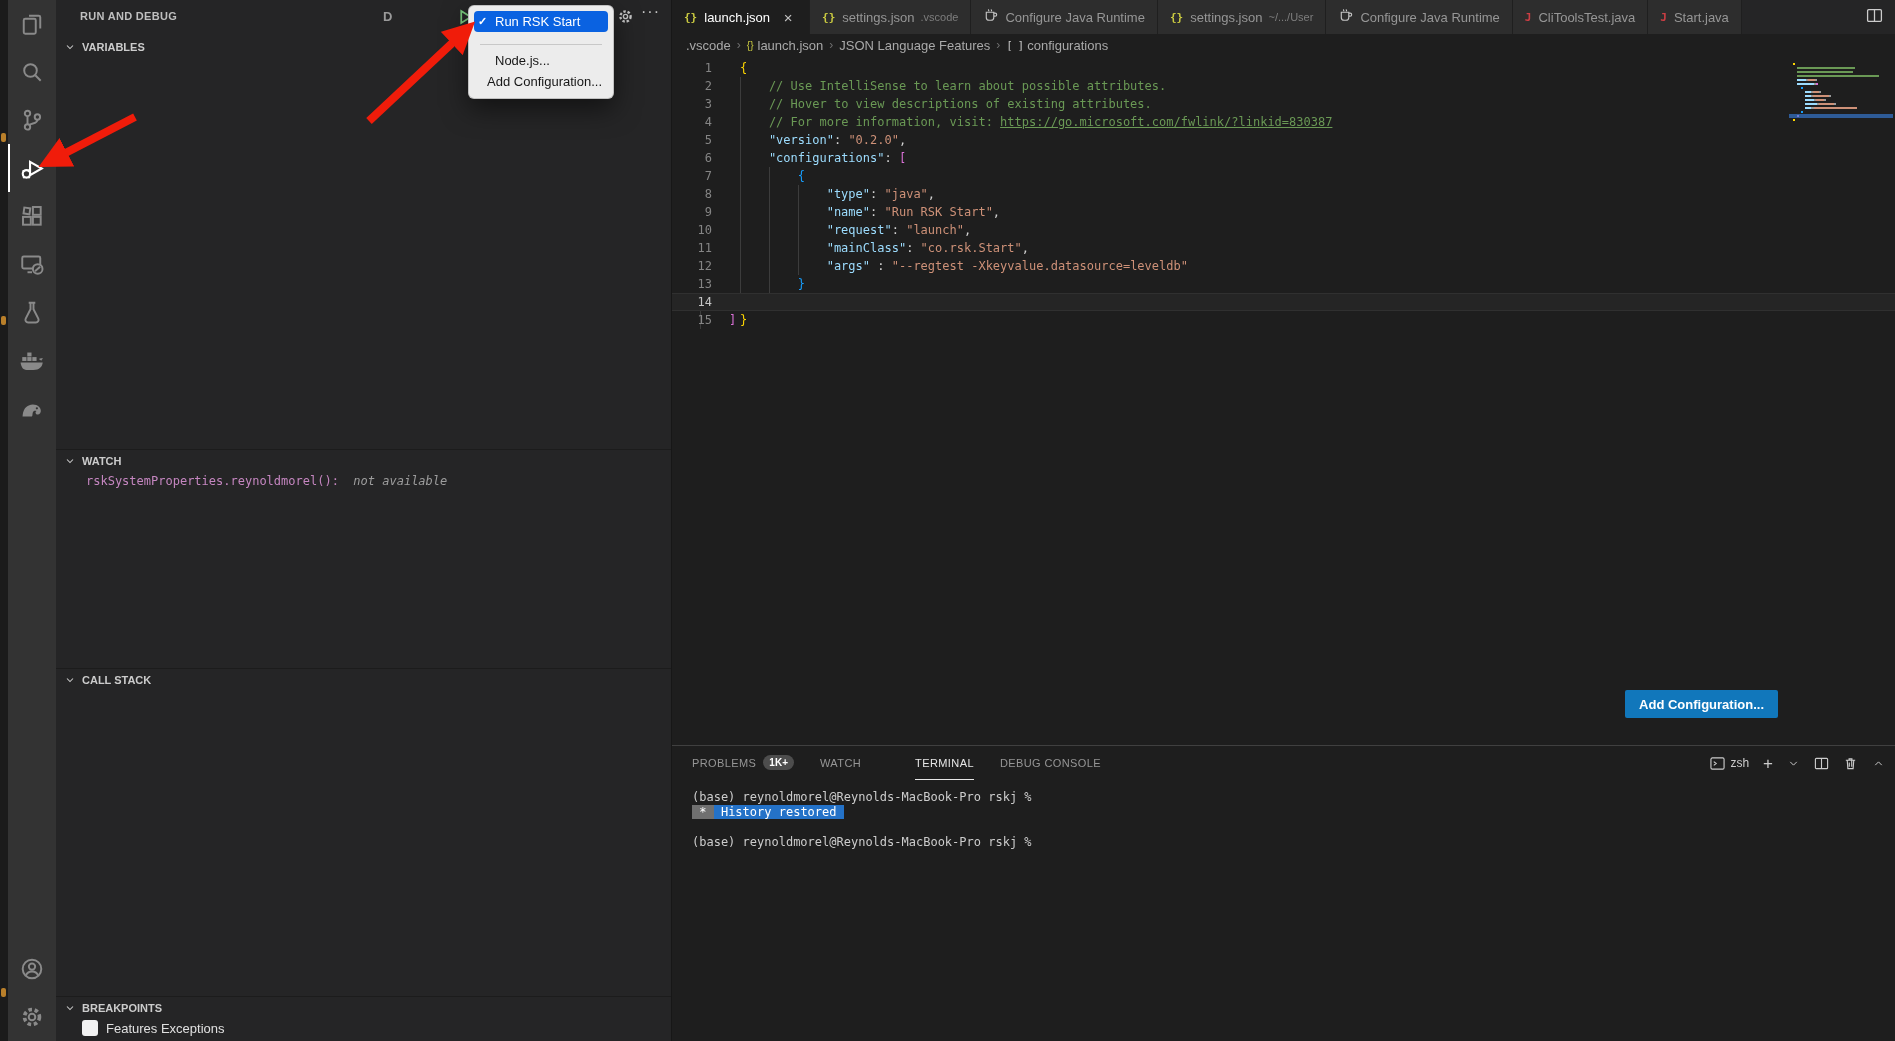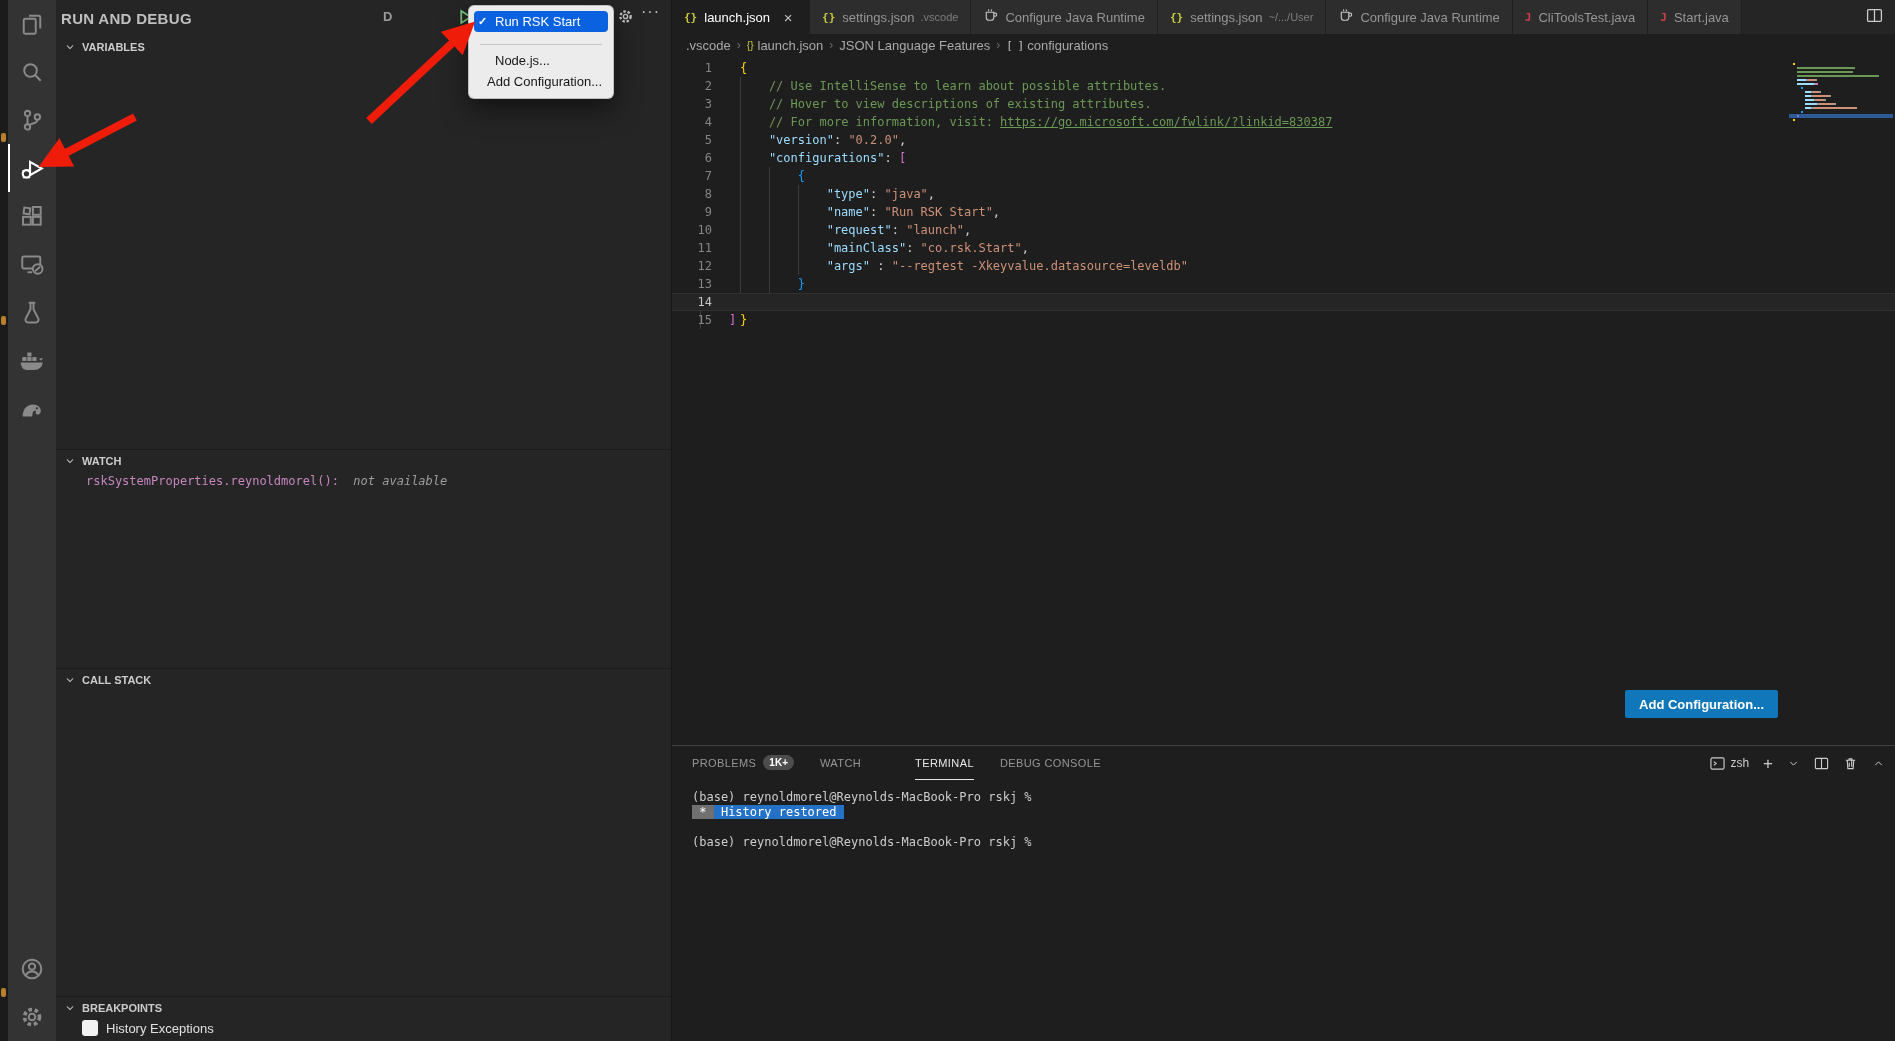--- a/index.html
+++ b/index.html
@@ -15,21 +15,21 @@
   .activity-bar { width:48px; background:#333333; display:flex; flex-direction:column; height:100%; }
   .ab-item { width:48px; height:48px; display:flex; align-items:center; justify-content:center; color:#8a8a8a; cursor:pointer; }
   .ab-item svg { stroke:#8a8a8a; fill:none; stroke-width:1.3; }
   .ab-item.active { box-shadow:inset 2px 0 0 #ffffff; }
   .ab-item.active svg { stroke:#ffffff; }
   .ab-spacer { flex:1; }
 
   
   .sidebar { width:616px; background:#252526; position:relative; height:100%; border-right:1px solid #171717; }
   .sidebar-header { position:absolute; top:0; left:0; right:0; height:34px; }
-  .sidebar-title { position:absolute; left:5px; top:10px; font-size:15px; font-weight:700; color:#bfbfbf; letter-spacing:.3px; }
+  .sidebar-title { position:absolute; left:24px; top:10px; font-size:11px; font-weight:700; color:#bfbfbf; letter-spacing:.3px; }
   .sb-overflow-text { position:absolute; left:327px; top:9px; color:#9a9a9a; font-size:13px; font-weight:700; }
   .sb-play { position:absolute; left:399px; top:7px; }
   .sb-gear { position:absolute; left:561px; top:8px; }
   .sb-dots { position:absolute; left:585px; top:3px; color:#c5c5c5; font-size:16px; letter-spacing:1px; cursor:pointer; }
   .section-header { position:absolute; left:0; right:0; height:22px; display:flex; align-items:center; gap:4px;
       padding-left:6px; font-size:11px; font-weight:700; color:#cccccc; border-top:1px solid #1c1c1c; cursor:pointer; }
   .section-header.first { border-top:none; }
   .chev { width:16px; height:16px; display:inline-flex; align-items:center; justify-content:center; }
   .chev svg { stroke:#cccccc; fill:none; stroke-width:1.4; }
   .watch-item { position:absolute; left:30px; top:474px; font-family:"DejaVu Sans Mono", monospace; font-size:12px; }
@@ -271,21 +271,21 @@
     <div class="section-header" style="top:996px">
       <span class="chev">
           <svg width="12" height="12" viewBox="0 0 16 16">
             <path d="M4 6l4 4 4-4"></path>
           </svg>
         </span>
       <span>BREAKPOINTS</span>
     </div>
     <div class="bp-item">
       <span class="bp-checkbox"></span>
-      <span class="bp-label">History Exceptions</span>
+      <span class="bp-label">Features Exceptions</span>
     </div>
   </aside>
 
   <main class="main">
     <div class="tabbar">
       <div class="tabs" id="tabs">
           <div class="tab active">
             <span class="ticon ticon-json">{}</span>
             <span class="tab-label">launch.json</span>
             <span class="close">×</span>

